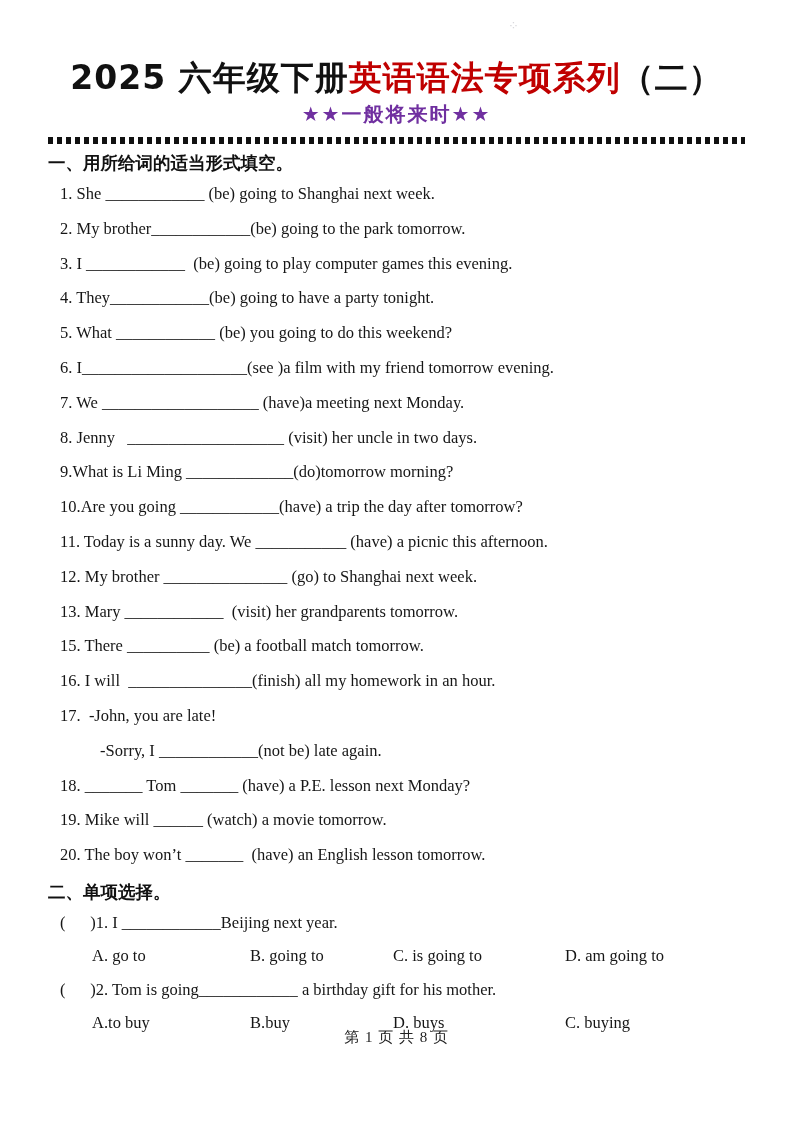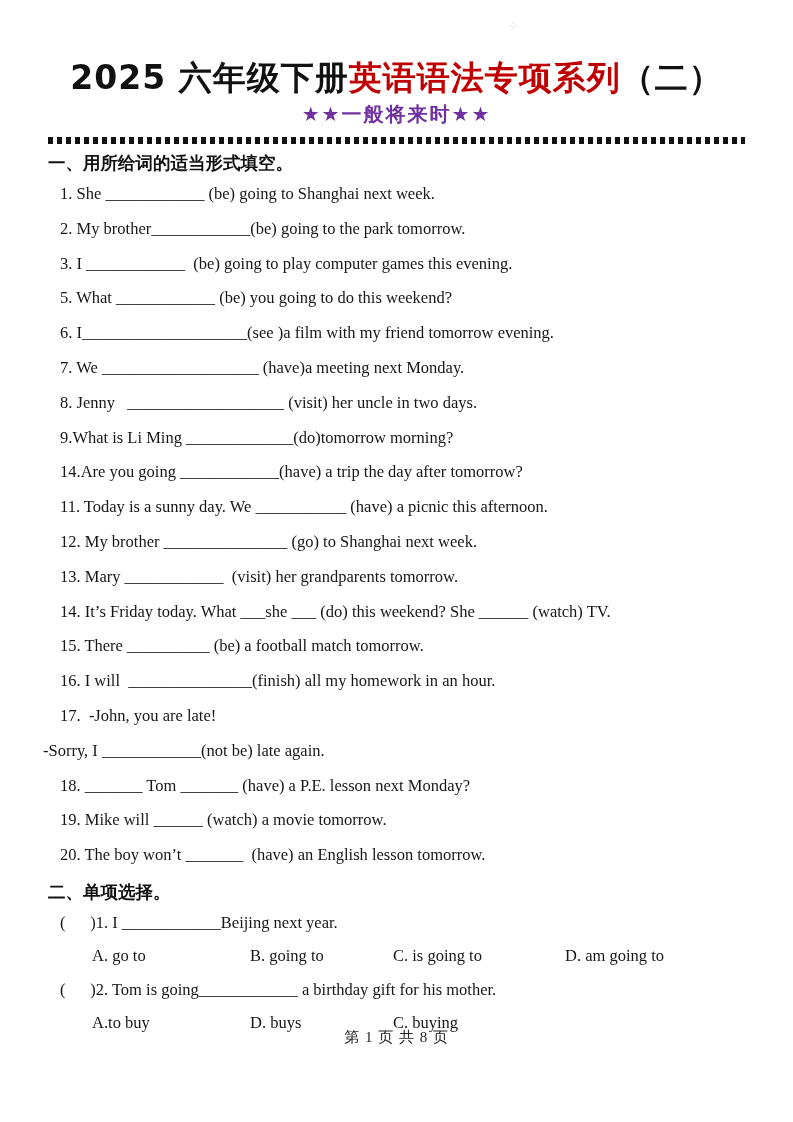--- a/index.html
+++ b/index.html
@@ -51,21 +51,21 @@
   }
 
   .q-line {
     margin-left: 60px;
     margin-right: 30px;
     font-size: 16.5px;
     height: 34.8px; line-height: 34.8px;
     white-space: pre;
     overflow: hidden;
   }
-  .q-line.cont { margin-left: 43px; }
+  .q-line.cont { margin-left: 100px; }
 
   .mc-stem {
     margin-left: 60px;
     font-size: 16.5px;
     height: 33.5px; line-height: 33.5px;
     white-space: pre;
   }
   .mc-options {
     margin-left: 92px;
     display: grid;
@@ -107,30 +107,30 @@
   <div class="subtitle">★★一般将来时★★</div>
 
   <div class="divider"></div>
 
   <div class="sec-heading">一、用所给词的适当形式填空。</div>
 
   <div id="q-list">
       <div class="q-line">1. She ____________ (be) going to Shanghai next week.</div>
       <div class="q-line">2. My brother____________(be) going to the park tomorrow.</div>
       <div class="q-line">3. I ____________  (be) going to play computer games this evening.</div>
+      <div class="q-line">4. They____________(be) going to have a party tonight.</div>
       <div class="q-line">5. What ____________ (be) you going to do this weekend?</div>
       <div class="q-line">6. I____________________(see )a film with my friend tomorrow evening.</div>
       <div class="q-line">7. We ___________________ (have)a meeting next Monday.</div>
       <div class="q-line">8. Jenny   ___________________ (visit) her uncle in two days.</div>
       <div class="q-line">9.What is Li Ming _____________(do)tomorrow morning?</div>
-      <div class="q-line">14.Are you going ____________(have) a trip the day after tomorrow?</div>
+      <div class="q-line">10.Are you going ____________(have) a trip the day after tomorrow?</div>
       <div class="q-line">11. Today is a sunny day. We ___________ (have) a picnic this afternoon.</div>
       <div class="q-line">12. My brother _______________ (go) to Shanghai next week.</div>
       <div class="q-line">13. Mary ____________  (visit) her grandparents tomorrow.</div>
-      <div class="q-line">14. It’s Friday today. What ___she ___ (do) this weekend? She ______ (watch) TV.</div>
       <div class="q-line">15. There __________ (be) a football match tomorrow.</div>
       <div class="q-line">16. I will  _______________(finish) all my homework in an hour.</div>
       <div class="q-line">17.  -John, you are late!</div>
       <div class="q-line cont">-Sorry, I ____________(not be) late again.</div>
       <div class="q-line">18. _______ Tom _______ (have) a P.E. lesson next Monday?</div>
       <div class="q-line">19. Mike will ______ (watch) a movie tomorrow.</div>
       <div class="q-line">20. The boy won’t _______  (have) an English lesson tomorrow.</div>
     </div>
 
   <div class="sec-heading">二、单项选择。</div>
@@ -139,20 +139,21 @@
       <div class="mc-stem">(      )1. I ____________Beijing next year.</div>
       <div class="mc-options">
         <span class="mc-option">A. go to</span>
         <span class="mc-option">B. going to</span>
         <span class="mc-option">C. is going to</span>
         <span class="mc-option">D. am going to</span>
       </div>
       <div class="mc-stem">(      )2. Tom is going____________ a birthday gift for his mother.</div>
       <div class="mc-options">
         <span class="mc-option">A.to buy</span>
+        <span class="mc-option">B.buy</span>
         <span class="mc-option">D. buys</span>
         <span class="mc-option">C. buying</span>
       </div>
     </div>
 
   <div class="footer">第 1 页 共 8 页</div>
 
 </div>
 
 </body></html>

